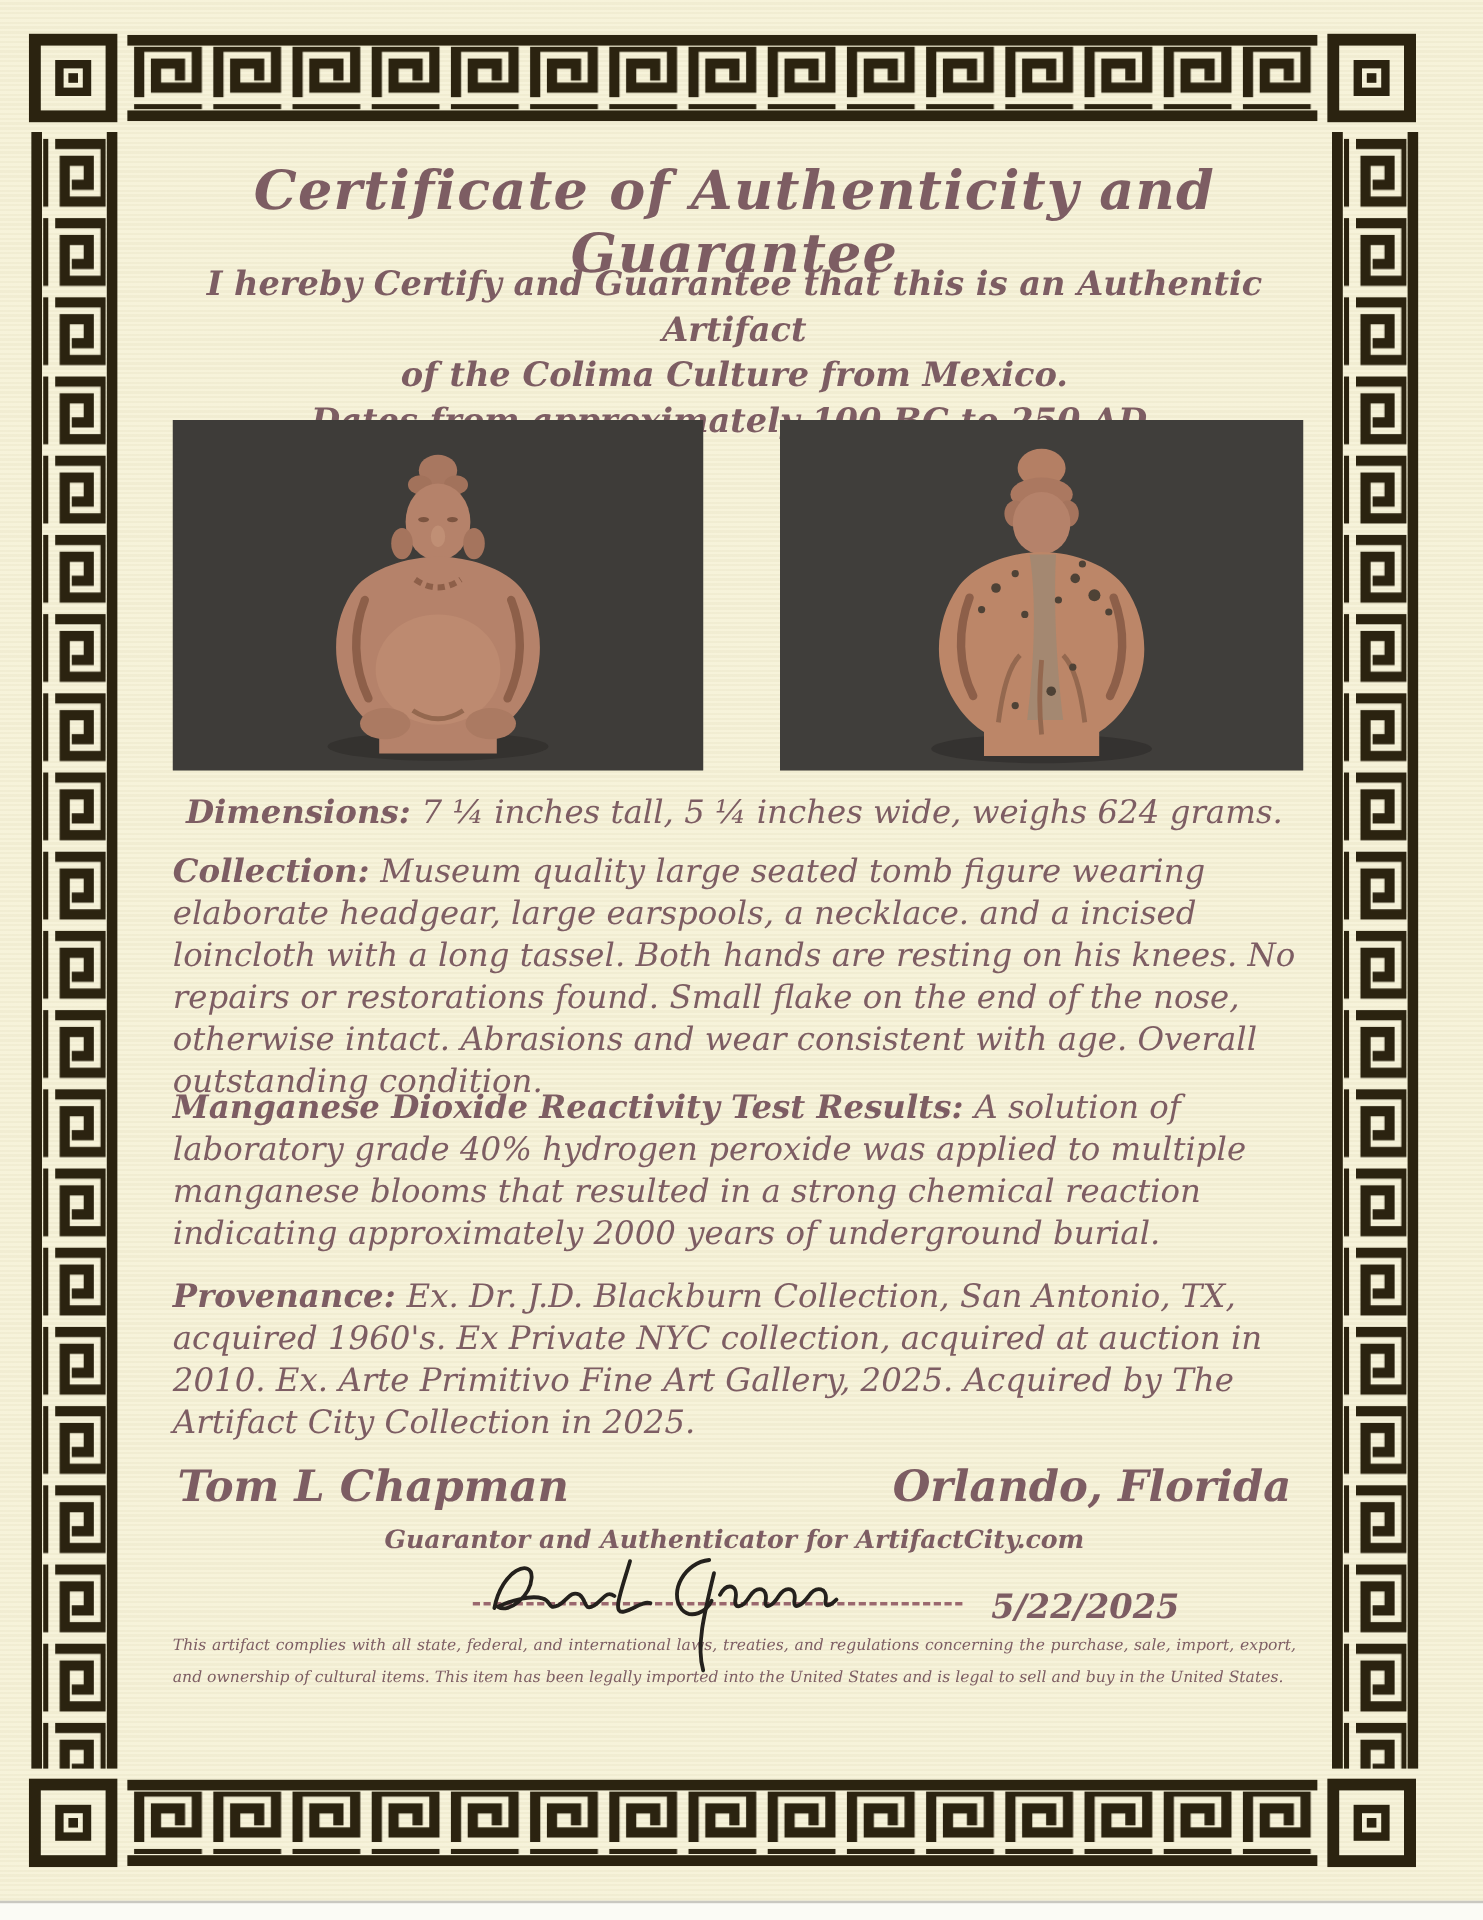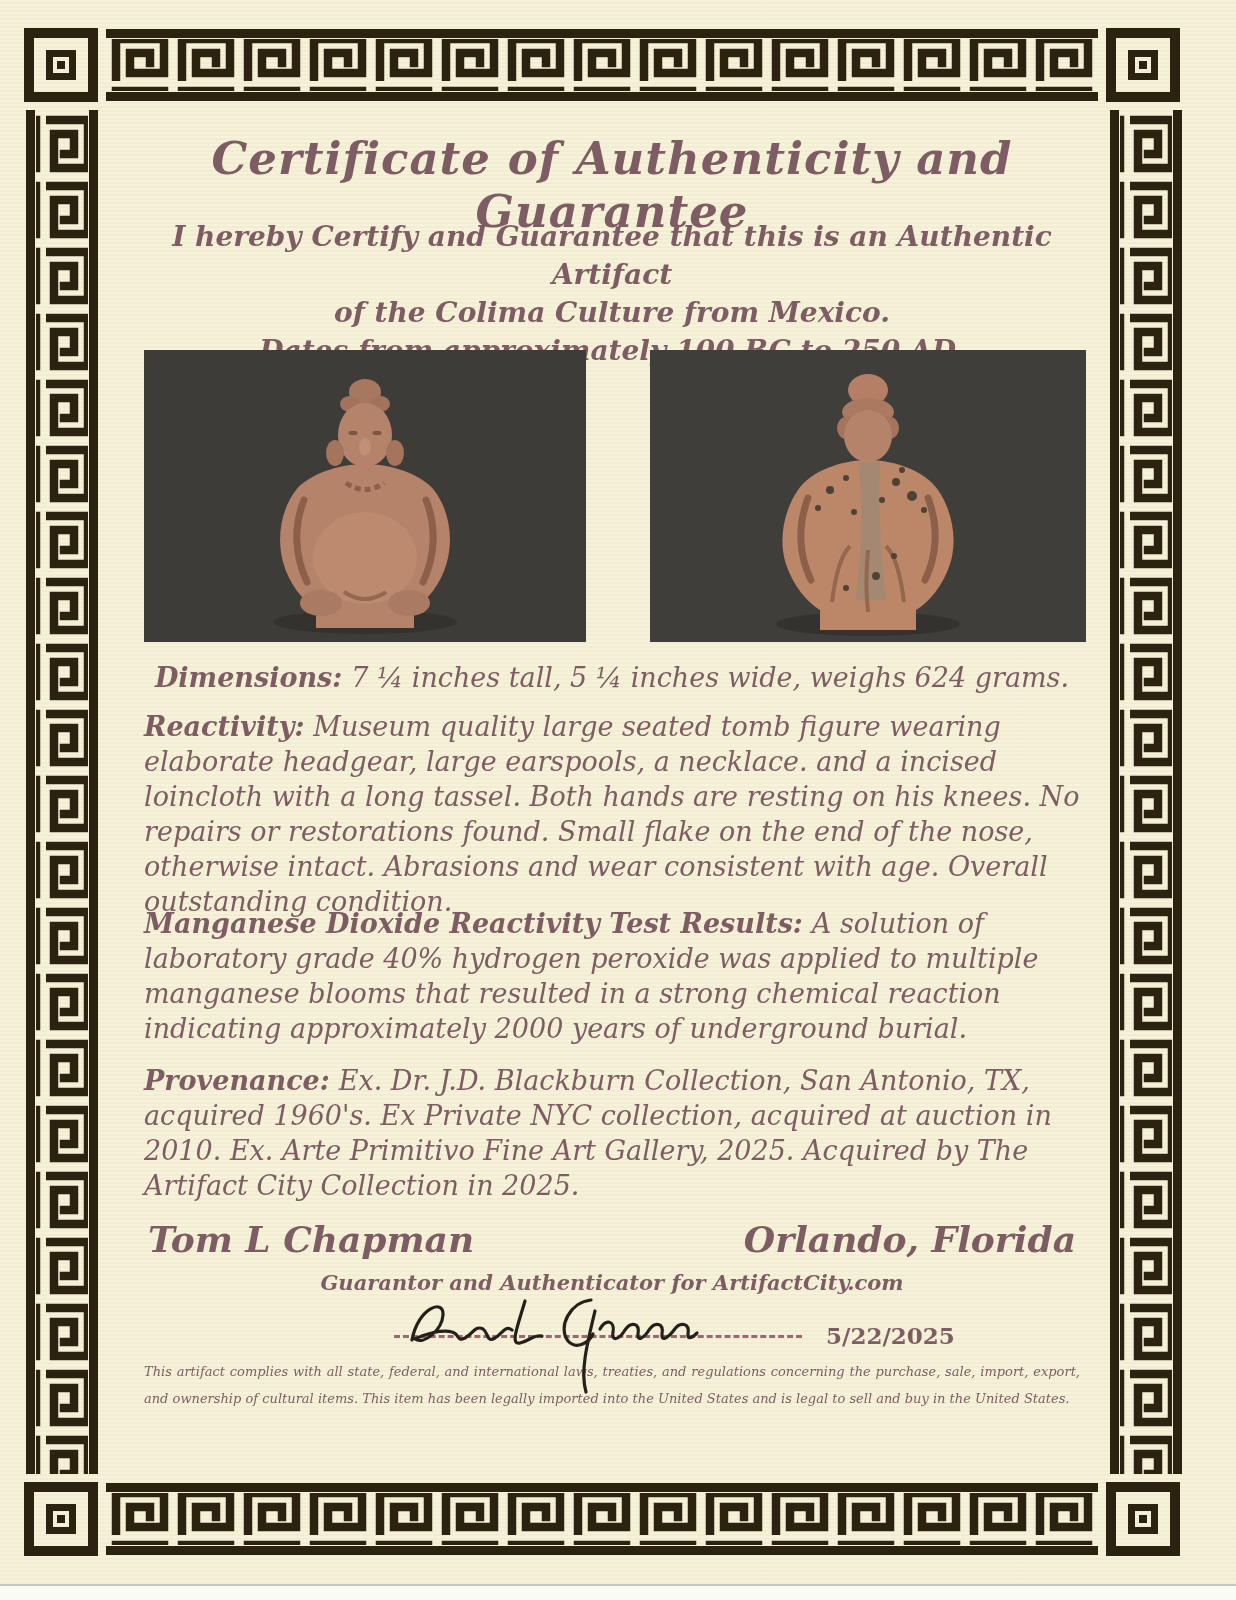--- a/index.html
+++ b/index.html
@@ -50,21 +50,21 @@
     position:absolute;top:1270px;left:0;width:100%;margin:0;
     text-align:center;font-size:21px;font-weight:bold;font-style:italic;
   }
   .sig-line{
     position:absolute;top:1335px;left:394px;width:408px;height:0;
     border-top:3px dashed #9a686e;
   }
   .sig-svg{position:absolute;top:1288px;left:398px;width:340px;height:115px;}
   .sig-date{
     position:absolute;top:1322px;left:826px;
-    font-size:23px;font-weight:bold;
+    font-size:28px;font-weight:bold;font-style:italic;
   }
   .legal{
     position:absolutely;
   }
   .legal{
     position:absolute;top:1358px;left:0;width:936px;margin:0;
     font-size:13px;font-style:italic;line-height:27px;text-align:justify;
   }
   .scan-strip{
     position:absolute;left:0;top:1584px;width:1236px;height:16px;
@@ -207,21 +207,21 @@
           <circle cx="244" cy="206" r="3" fill="#4e4236"></circle>
         </svg>
       </div>
     </div>
 
     <p class="sect" style="top:660px;text-align:center;">
       <b>Dimensions:</b><span>7 ¼ inches tall, 5 ¼ inches wide, weighs 624 grams.</span>
     </p>
 
     <p class="sect" style="top:709px;">
-      <b>Reactivity:</b><span>Museum quality large seated tomb figure wearing elaborate headgear, large earspools, a necklace. and a incised loincloth with a long tassel. Both hands are resting on his knees. No repairs or restorations found. Small flake on the end of the nose, otherwise intact. Abrasions and wear consistent with age. Overall outstanding condition.</span>
+      <b>Collection:</b><span>Museum quality large seated tomb figure wearing elaborate headgear, large earspools, a necklace. and a incised loincloth with a long tassel. Both hands are resting on his knees. No repairs or restorations found. Small flake on the end of the nose, otherwise intact. Abrasions and wear consistent with age. Overall outstanding condition.</span>
     </p>
 
     <p class="sect" style="top:906px;">
       <b>Manganese Dioxide Reactivity Test Results:</b><span>A solution of laboratory grade 40% hydrogen peroxide was applied to multiple manganese blooms that resulted in a strong chemical reaction indicating approximately 2000 years of underground burial.</span>
     </p>
 
     <p class="sect" style="top:1063px;">
       <b>Provenance:</b><span>Ex. Dr. J.D. Blackburn Collection, San Antonio, TX, acquired 1960's. Ex Private NYC collection, acquired at auction in 2010. Ex. Arte Primitivo Fine Art Gallery, 2025. Acquired by The Artifact City Collection in 2025.</span>
     </p>
 

